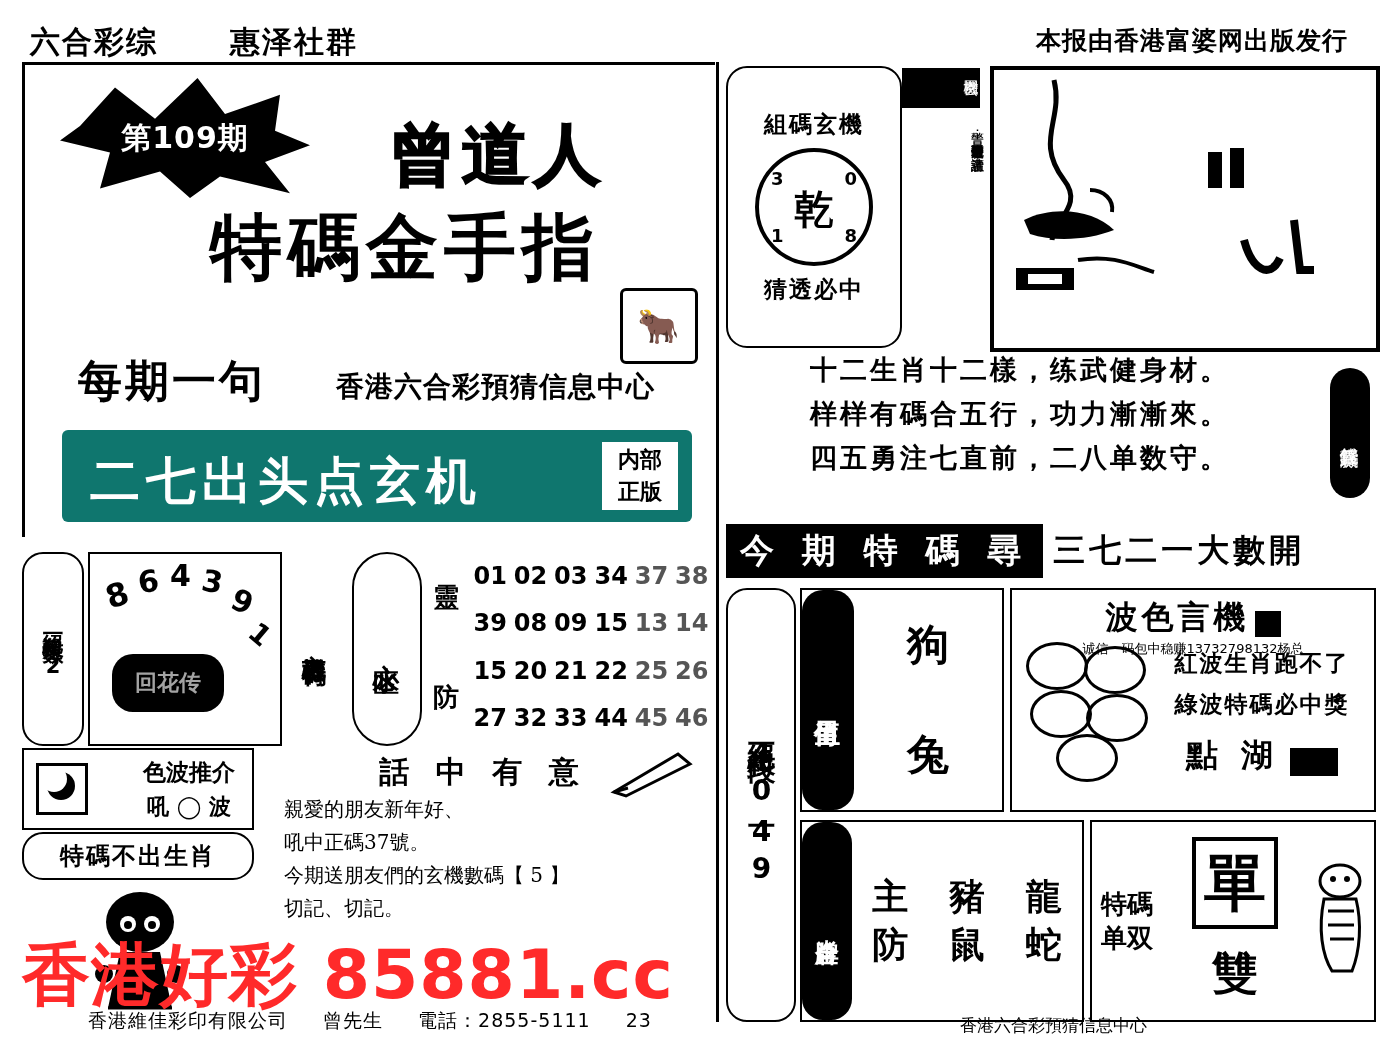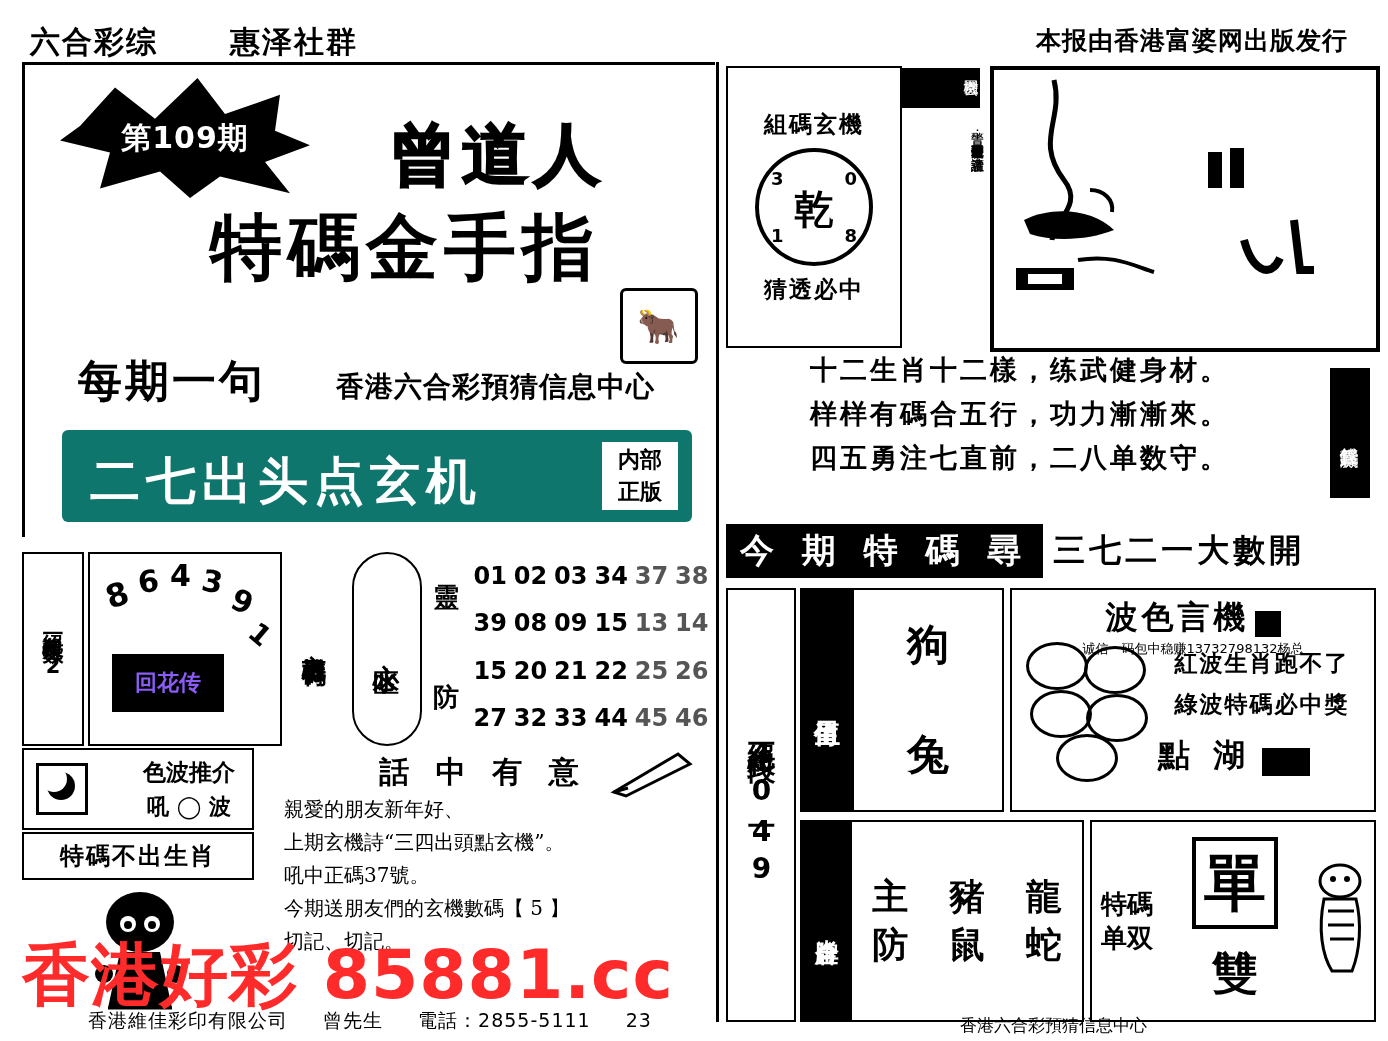--- a/index.html
+++ b/index.html
@@ -1,21 +1,21 @@
 <!DOCTYPE html>
 <html><head>
 <meta charset="utf-8">
 <style>
   html,body{margin:0;padding:0;background:#ffffff;}
   body{width:1388px;height:1041px;position:relative;overflow:hidden;
        font-family:"DejaVu Sans","Liberation Sans",sans-serif;color:#000;}
   .abs{position:absolute;}
   .bd{border:3px solid #000;}
   .bd2{border:2px solid #000;}
-  .ctr{display:flex;align-items:center;justify-content:center;text-align:center;}
+  .ctr{display:flex;align-items:center;justify-content:center;text-align:center;border-radius:21px;}
   .vert{writing-mode:vertical-rl;text-orientation:upright;}
   .bold{font-weight:bold;}
 
   
   #top-left-title{left:30px;top:22px;font-size:30px;font-weight:bold;letter-spacing:2px;}
   #top-left-title2{left:230px;top:22px;font-size:30px;font-weight:bold;letter-spacing:2px;}
   #top-right-note{right:40px;top:24px;font-size:25px;font-weight:bold;letter-spacing:1px;}
 
   
   #masthead{left:22px;top:62px;width:690px;height:472px;border-left:3px solid #000;border-top:3px solid #000;border-right:0;border-bottom:0;}
@@ -32,21 +32,21 @@
   #banner{left:62px;top:430px;width:630px;height:92px;background:#0f766e;border-radius:6px;}
   #banner .main{position:absolute;left:28px;top:18px;color:#fff;font-size:50px;font-weight:bold;letter-spacing:6px;}
   #banner .tag{position:absolute;right:14px;top:12px;width:76px;height:66px;background:#fff;color:#000;
      font-size:22px;font-weight:bold;line-height:32px;text-align:center;padding-top:2px;}
 
   
   #kill-tail{left:22px;top:552px;width:58px;height:190px;}
   #kill-tail .v{font-size:21px;font-weight:bold;line-height:30px;letter-spacing:2px;}
   #num-cloud{left:88px;top:552px;width:190px;height:190px;}
   #num-cloud .n{position:absolute;font-weight:bold;}
-  #seal{position:absolute;left:22px;top:100px;width:112px;height:58px;background:#000;color:#8b5cf6;font-size:22px;font-weight:bold;}
+  #seal{position:absolute;left:22px;top:100px;width:112px;height:58px;background:#000;color:#a3a3a3;font-size:22px;font-weight:bold;}
   #xuanji{left:286px;top:540px;width:56px;height:202px;}
   #xinshui{left:352px;top:552px;width:66px;height:190px;border-radius:40px;}
   #ling-fang{left:424px;top:552px;width:44px;height:190px;}
   #numgrid{left:470px;top:552px;width:242px;height:190px;}
   #numgrid table{width:100%;height:100%;border-collapse:collapse;}
   #numgrid td{font-size:24px;font-weight:bold;text-align:center;}
   #numgrid td.dim{color:#555;}
 
   
   #colorwave{left:22px;top:748px;width:228px;height:78px;}
@@ -246,21 +246,20 @@
     <span id="talk-title">話 中 有 意</span>
     <span style="position:absolute;right:10px;top:0;">
       <svg width="90" height="50" viewBox="0 0 90 50">
           <path d="M6 44 L70 6 L82 16 L18 48 Z" fill="none" stroke="#000" stroke-width="3"></path>
           <path d="M6 44 L20 40" stroke="#000" stroke-width="3"></path>
         </svg>
     </span>
   </div>
   <div id="talk-body" style="padding-left:26px;">
     <p>親愛的朋友新年好、</p>
-    <p>上期玄機詩“三四出頭點玄機”。</p>
     <p>吼中正碼37號。</p>
     <p>今期送朋友們的玄機數碼【 5 】</p>
     <p>切記、切記。</p>
   </div>
 </div>
 
 <div class="abs" id="vdiv"></div>
 
 <div class="abs bd2 ctr" id="zuma">
   <div>
@@ -341,21 +340,21 @@
     <div class="balls">
       <div class="ball" style="left:0;top:0;"></div>
       <div class="ball" style="left:58px;top:4px;"></div>
       <div class="ball" style="left:4px;top:48px;"></div>
       <div class="ball" style="left:60px;top:52px;"></div>
       <div class="ball" style="left:30px;top:92px;"></div>
     </div>
     <div style="position:absolute;left:146px;top:52px;right:8px;">
       <div class="ln">紅波生肖跑不了</div>
       <div class="ln" style="margin-top:10px;">綠波特碼必中獎</div>
-      <div style="margin-top:14px;">
+      <div style="margin-top:14px;text-align:center;">
         <span style="font-size:32px;font-weight:bold;letter-spacing:6px;">點 湖</span>
         <span style="display:inline-block;width:48px;height:28px;background:#000;vertical-align:middle;margin-left:6px;"></span>
       </div>
     </div>
   </div>
 </div>
 
 <div class="abs bd2" id="gold">
   <div style="display:flex;height:100%;">
     <div class="lab ctr">

